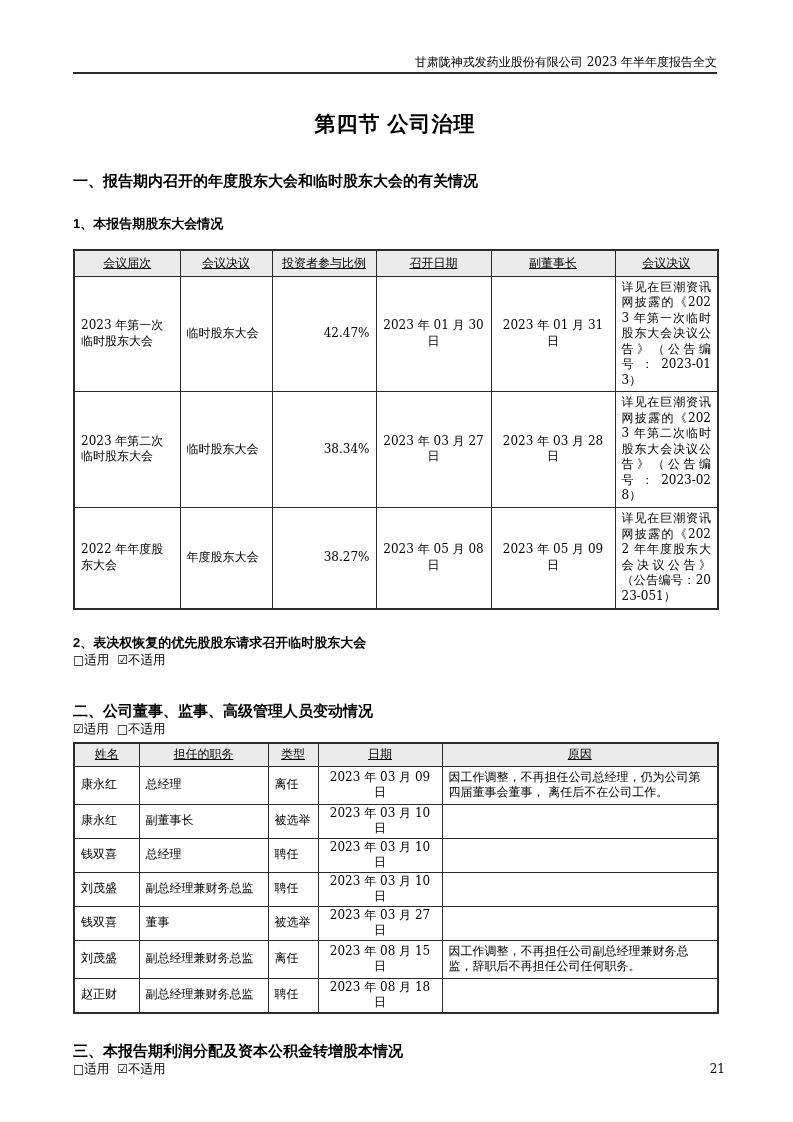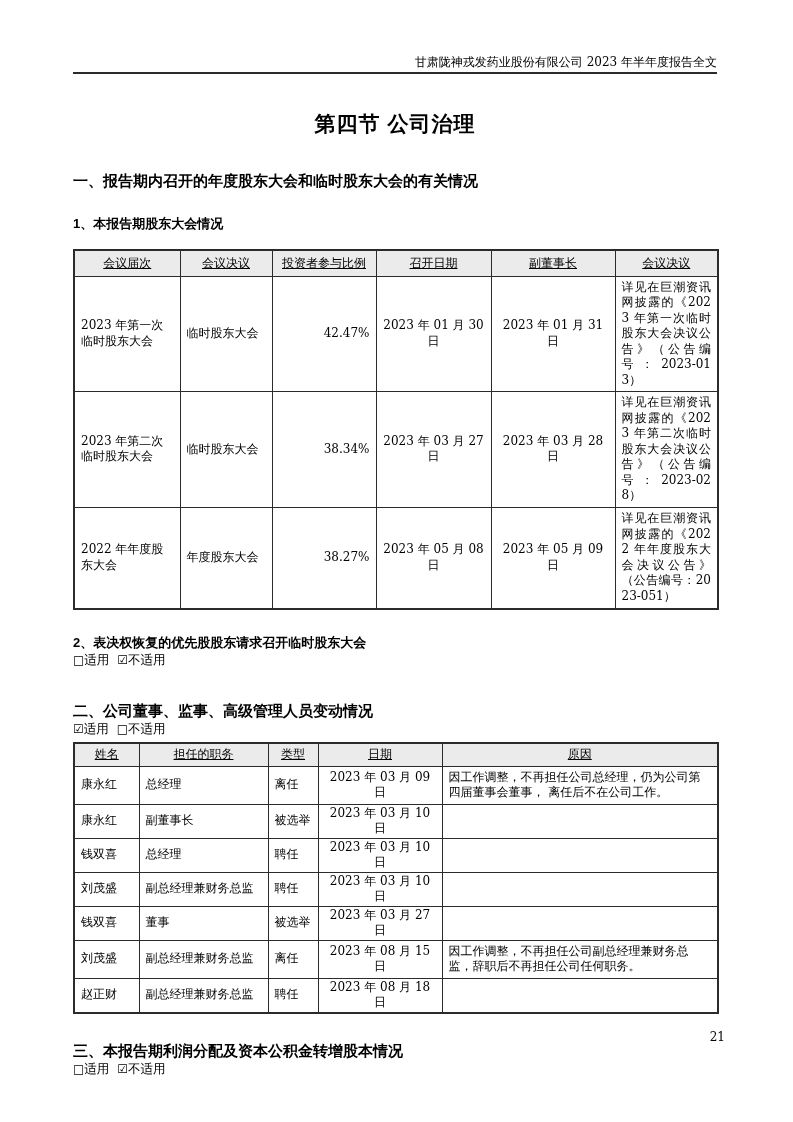--- a/index.html
+++ b/index.html
@@ -83,21 +83,21 @@
   td.al-just   { text-align: justify; text-justify: inter-character; }
 
   .tbl-meetings tr.r-tall > td { height: 97px; }
   .tbl-meetings tr.r-tall2 > td { height: 92px; }
   .tbl-meetings tr.r-tall3 > td { height: 102px; }
   .tbl-personnel tr.p-double > td { height: 35px; }
   .tbl-personnel tr.p-single > td { height: 18px; padding-top: 1px; padding-bottom: 1px; }
 
   .page-number {
     position: absolute;
-    top: 1030px;
+    top: 1062px;
     right: 68px;
     font-size: 12px;
   }
 </style>
 </head>
 <body>
 
 <div class="page">
 
   <div class="doc-header">

